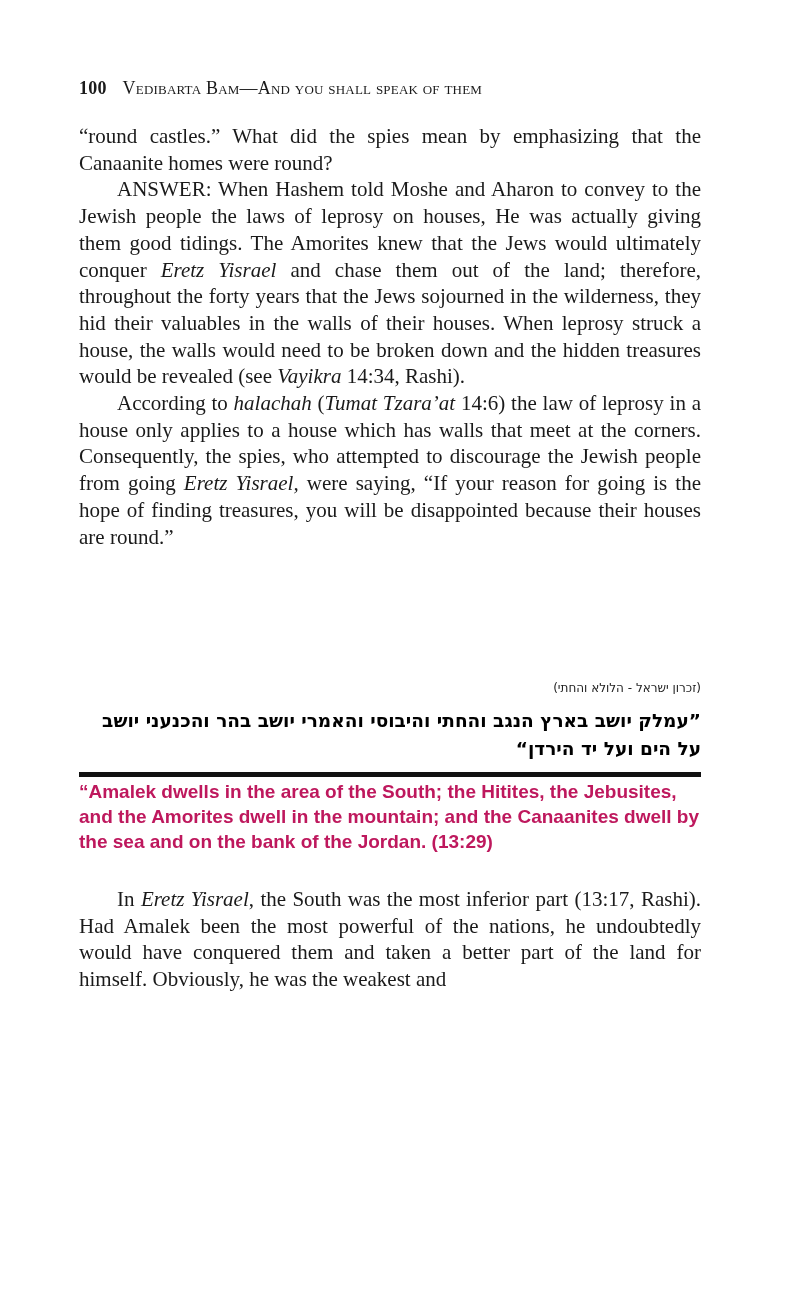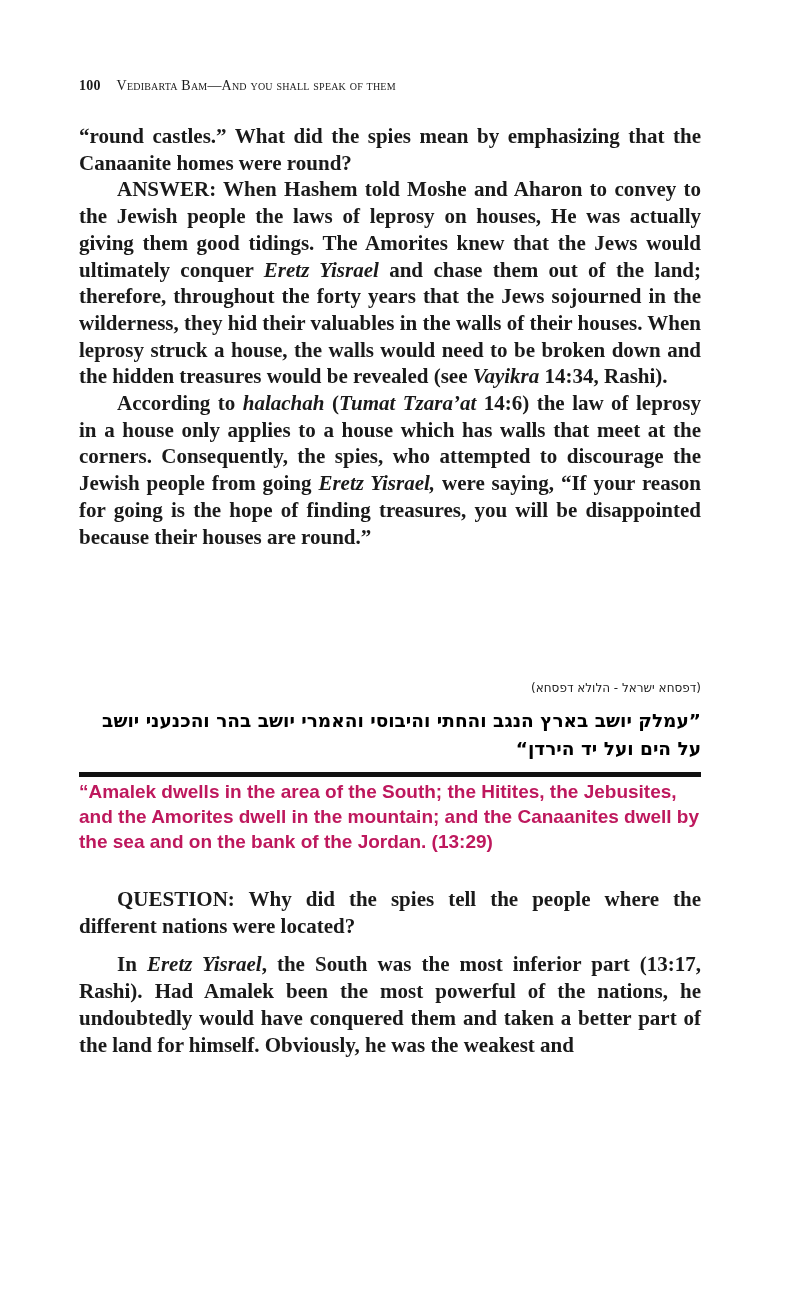--- a/index.html
+++ b/index.html
@@ -1,22 +1,22 @@
 <!DOCTYPE html>
 <html><head>
 <meta charset="utf-8">
 <style>
   html, body { margin: 0; padding: 0; background: #ffffff; }
   body { width: 800px; height: 1300px; position: relative; overflow: hidden;
          font-family: "Liberation Serif", "DejaVu Serif", serif; color: #1a1a1a; }
   .page { position: absolute; left: 79px; top: 0; width: 622px; }
-  .running-head { position: absolute; top: 78px; left: 0; font-size: 14px; letter-spacing: 0.2px; white-space: nowrap; }
+  .running-head { position: absolute; top: 78px; left: 0; font-size: 18px; letter-spacing: 0.2px; white-space: nowrap; }
   .running-head .pn { font-weight: bold; margin-right: 16px; }
   .running-head .rt { font-variant: small-caps; }
-  .body-text { font-size: 21px; line-height: 26.7px; text-align: justify; margin: 0; font-weight: bold; }
+  .body-text { font-size: 21px; line-height: 26.7px; text-align: justify; margin: 0; }
   .indent { text-indent: 38px; }
   .block1 { position: absolute; top: 123px; left: 0; width: 622px; }
   .block1 p + p { }
   .source { position: absolute; top: 681px; right: 0; font-family: "DejaVu Sans", sans-serif; font-size: 12px; direction: rtl; color: #222; }
   .hebrew { position: absolute; top: 707px; left: 0; width: 622px; direction: rtl; text-align: right;
             font-family: "DejaVu Sans", sans-serif; font-weight: bold; font-size: 18.5px; line-height: 28px; color: #000000; }
   .rule { position: absolute; top: 772px; left: 0; width: 622px; height: 5px; background: #111; }
   .verse { position: absolute; top: 779px; left: 0; width: 622px; font-family: "Liberation Sans", "DejaVu Sans", sans-serif;
            font-weight: bold; font-size: 19px; line-height: 25px; color: #be185d; }
   .block2 { position: absolute; top: 886px; left: 0; width: 622px; }
@@ -30,23 +30,22 @@
   <div class="running-head">
     <span class="pn">100</span><span class="rt">Vedibarta Bam—And you shall speak of them</span>
   </div>
 
   <div class="block1">
     <p class="body-text">“round castles.” What did the spies mean by emphasizing that the Canaanite homes were round?</p>
     <p class="body-text indent"><span>ANSWER: When Hashem told Moshe and Aharon to convey to the Jewish people the laws of leprosy on houses, He was actually giving them good tidings. The Amorites knew that the Jews would ultimately conquer </span><i>Eretz Yisrael</i><span> and chase them out of the land; therefore, throughout the forty years that the Jews sojourned in the wilderness, they hid their valuables in the walls of their houses. When leprosy struck a house, the walls would need to be broken down and the hidden treasures would be revealed (see </span><i>Vayikra</i><span> 14:34, Rashi).</span></p>
     <p class="body-text indent"><span>According to </span><i>halachah</i><span> (</span><i>Tumat Tzara’at</i><span> 14:6) the law of leprosy in a house only applies to a house which has walls that meet at the corners. Consequently, the spies, who attempted to discourage the Jewish people from going </span><i>Eretz Yisrael,</i><span> were saying, “If your reason for going is the hope of finding treasures, you will be disappointed because their houses are round.”</span></p>
   </div>
 
-  <div class="source">(דפסחא ישראל - הלולא דפסחא)</div>
+  <div class="source">(זכרון ישראל - הלולא והחתי)</div>
 
   <div class="hebrew">”עמלק יושב בארץ הנגב והחתי והיבוסי והאמרי יושב בהר והכנעני יושב על הים ועל יד הירדן“</div>
   <div class="rule"></div>
   <div class="verse">“Amalek dwells in the area of the South; the Hitites, the Jebusites, and the Amorites dwell in the mountain; and the Canaanites dwell by the sea and on the bank of the Jordan. (13:29)</div>
 
   <div class="block2">
-    <p class="body-text indent">QUESTION: Why did the spies tell the people where the different nations were located?</p>
     <p class="body-text indent"><span>In </span><i>Eretz Yisrael</i><span>, the South was the most inferior part (13:17, Rashi). Had Amalek been the most powerful of the nations, he undoubtedly would have conquered them and taken a better part of the land for himself. Obviously, he was the weakest and</span></p>
   </div>
 </div>
 
 </body></html>

